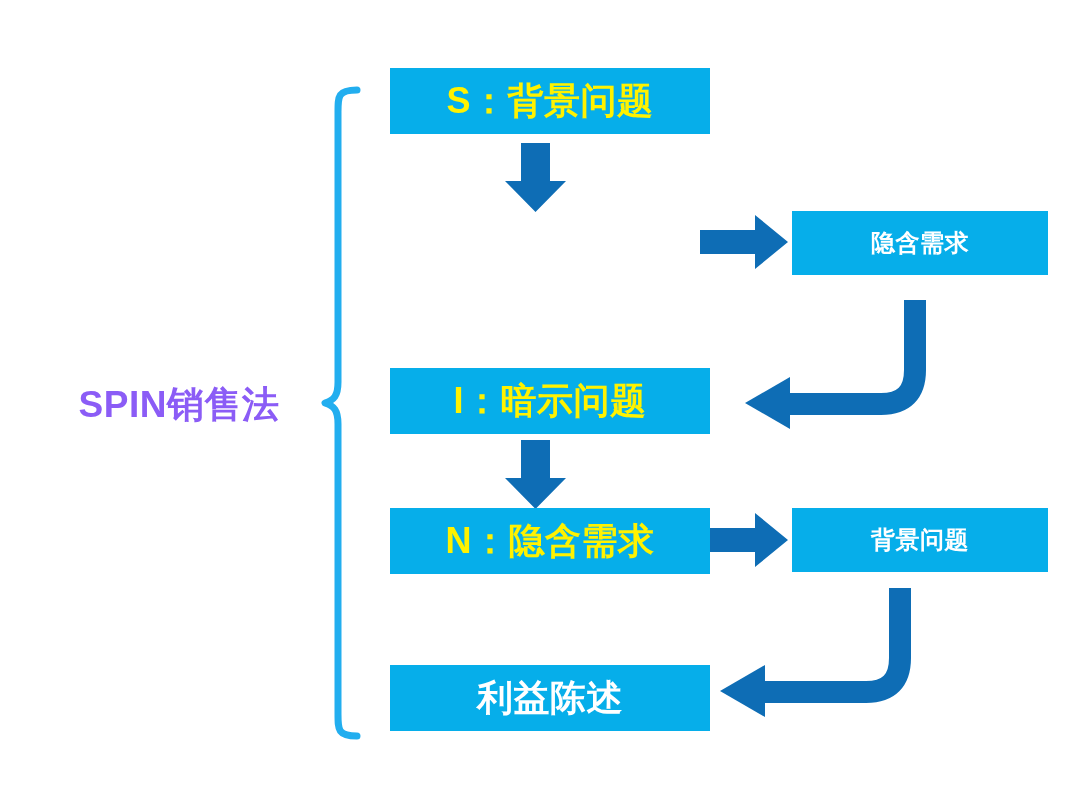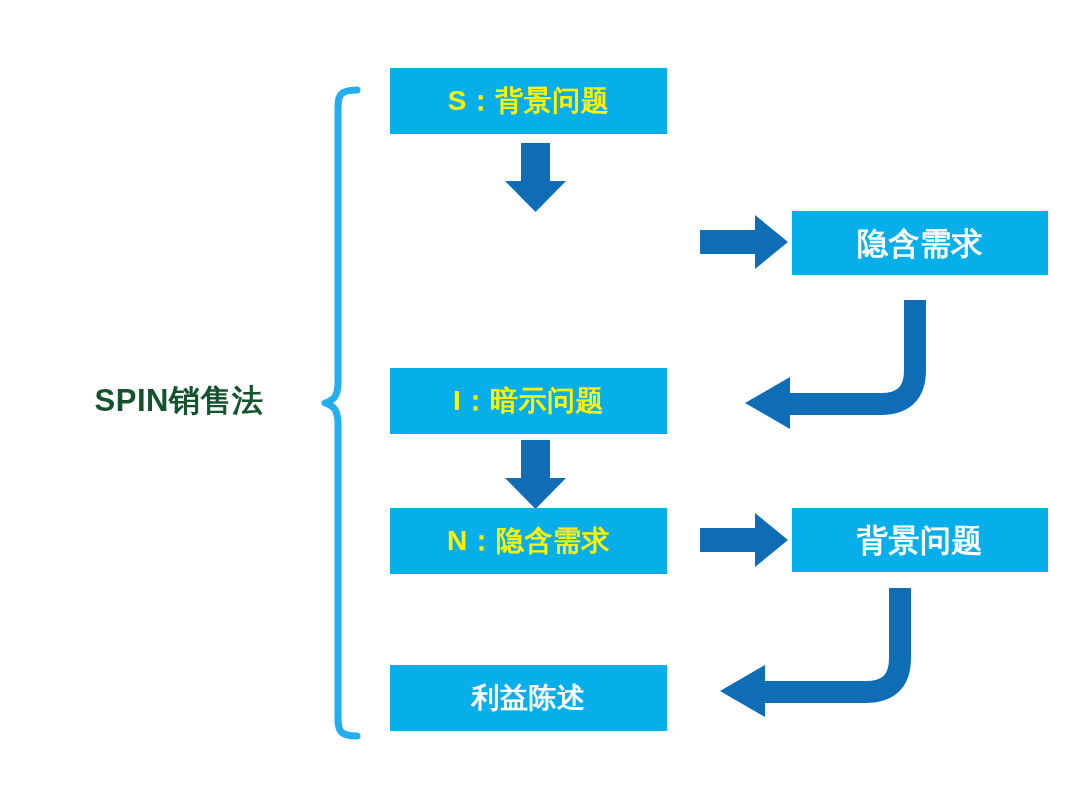--- a/index.html
+++ b/index.html
@@ -31,50 +31,50 @@
     letter-spacing: 0.5px;
     white-space: nowrap;
     line-height: 1;
     box-sizing: border-box;
   }
   .box-yellow { color: #FFF200; }
   .box-white  { color: #FFFFFF; }
 
   .spin-box {
     left: 390px;
-    width: 277px;
+    width: 320px;
     height: 66px;
-    font-size: 28px;
+    font-size: 36px;
   }
   .need-box {
     left: 792px;
     width: 256px;
     height: 64px;
-    font-size: 31px;
+    font-size: 24px;
   }
 
   .row-s { top: 68px; }
   .row-p { top: 211px; }
   .row-i { top: 368px; }
   .row-n { top: 508px; }
   .row-b { top: 665px; }
 
   .need-implicit { top: 211px; }
   .need-explicit { top: 508px; }
 
   
   .side-label {
     position: absolute;
     left: 48px;
     top: 380px;
     width: 262px;
     text-align: center;
-    font-size: 31px;
+    font-size: 37px;
     font-weight: bold;
-    color: #14532d;
+    color: #8b5cf6;
     white-space: nowrap;
     letter-spacing: 0.5px;
   }
 
   
   .overlay {
     position: absolute;
     left: 0;
     top: 0;
     width: 1080px;

